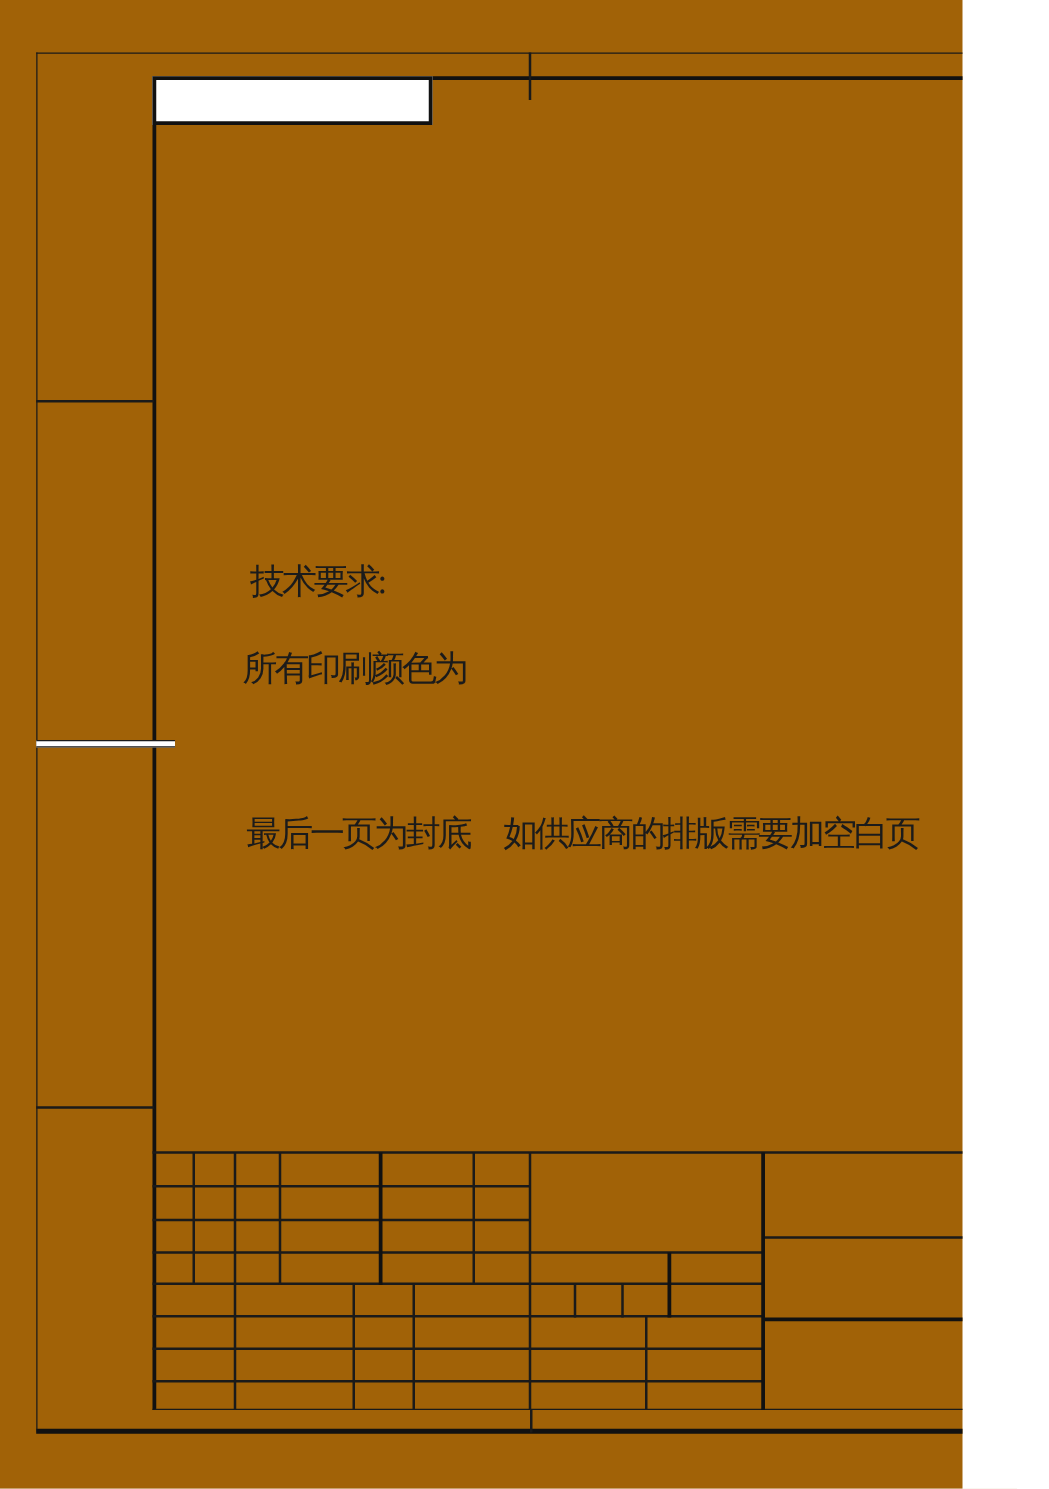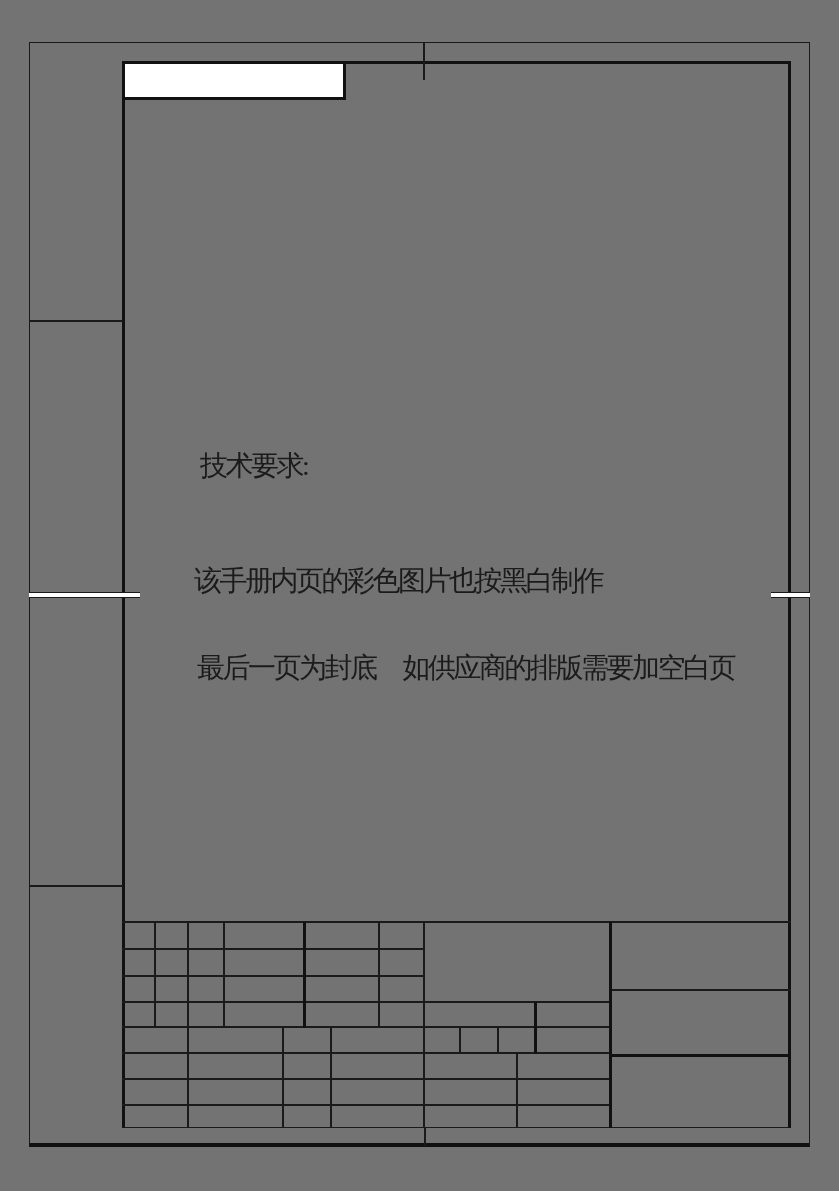--- a/index.html
+++ b/index.html
@@ -1,18 +1,18 @@
 <!DOCTYPE html>
 <html><head>
 <meta charset="utf-8">
 <style>
   html,body { margin:0; padding:0; background:#ffffff; }
   .page {
-    position:relative; width:839px; height:1191px;
-    background:#737373; overflow:hidden;
+    position:relative; width:770px; height:1191px;
+    background:#a16207; overflow:hidden;
     font-family:"Liberation Serif","DejaVu Serif",serif;
   }
   
   .outer-border {
     position:absolute; left:29px; top:42px; width:781px; height:1105px;
     box-sizing:border-box;
     border:1.5px solid #1a1a1a; border-bottom:4px solid #111111;
   }
   
   .inner-frame {
@@ -83,20 +83,20 @@
       <div class="tb-line" style="left: 330.25px; top: 1027px; width: 1.5px; height: 101px;"></div>
       <div class="tb-line" style="left: 459.25px; top: 1027px; width: 1.5px; height: 27px;"></div>
       <div class="tb-line" style="left: 497.25px; top: 1027px; width: 1.5px; height: 27px;"></div>
       <div class="tb-line thick" style="left: 533.5px; top: 1002px; width: 3px; height: 52px;"></div>
       <div class="tb-line" style="left: 516.25px; top: 1053px; width: 1.5px; height: 75px;"></div>
       <div class="tb-line thick" style="left: 608.5px; top: 922px; width: 3px; height: 206px;"></div>
     </div>
 
   <div class="note-title" style="left:200px; top:451px;">技术要求:</div>
 
-  <div class="note-line" style="left:194px; top:566px;">
-    <span>该手册内页的彩色图片也按黑白制作</span>
+  <div class="note-line" style="left:194px; top:521px;">
+    <span>所有印刷颜色为</span>
   </div>
   <div class="note-line" style="left:197px; top:653px;">
     <span>最后一页为封底</span><span class="gap-27">如供应商的排版需要加空白页</span>
   </div>
 
 </div>
 
 </body></html>

